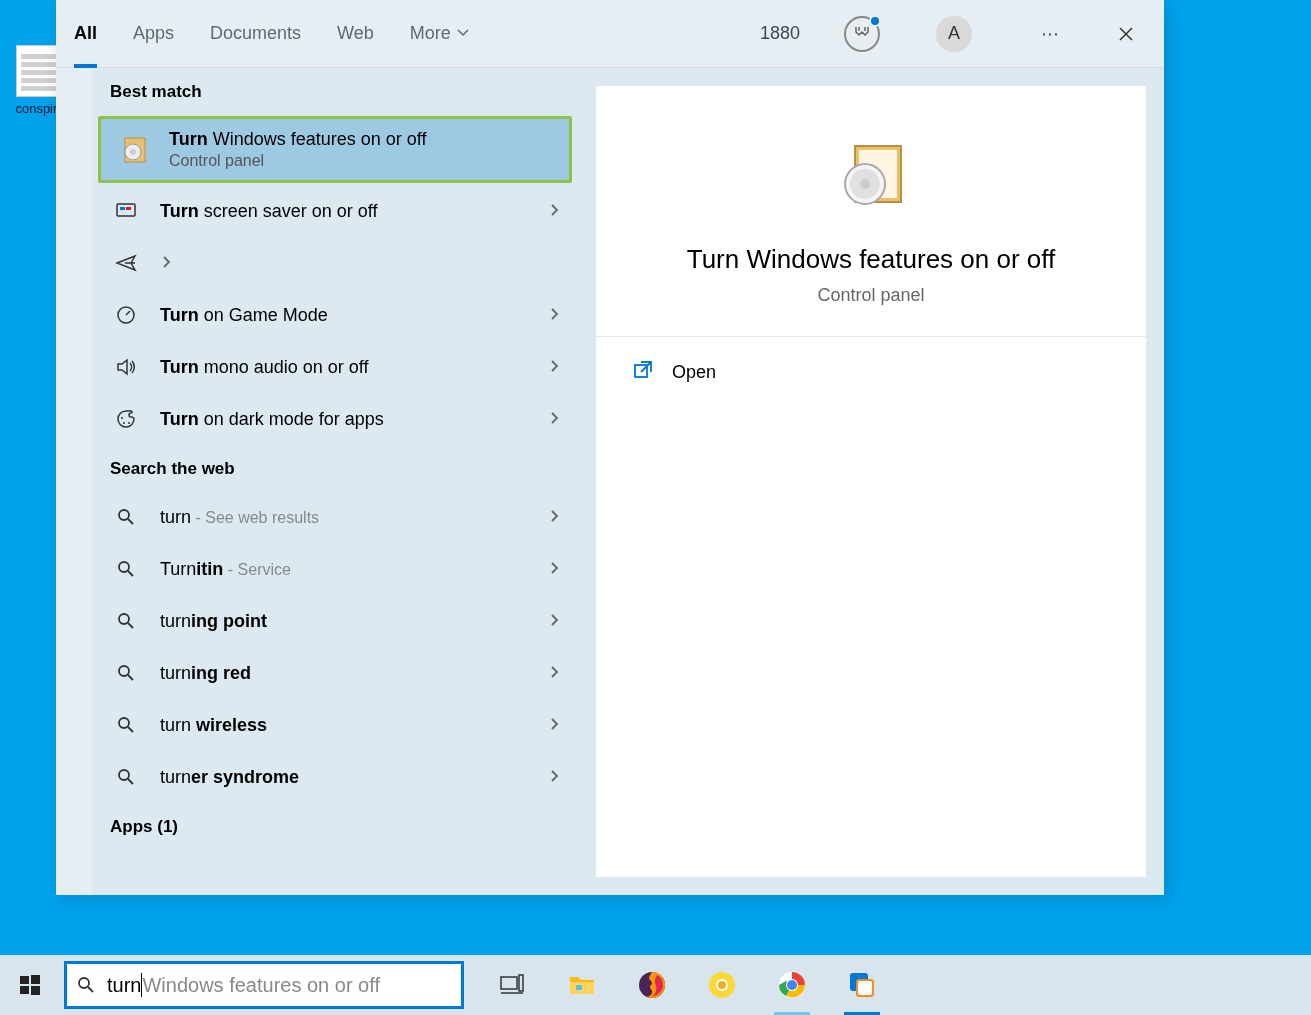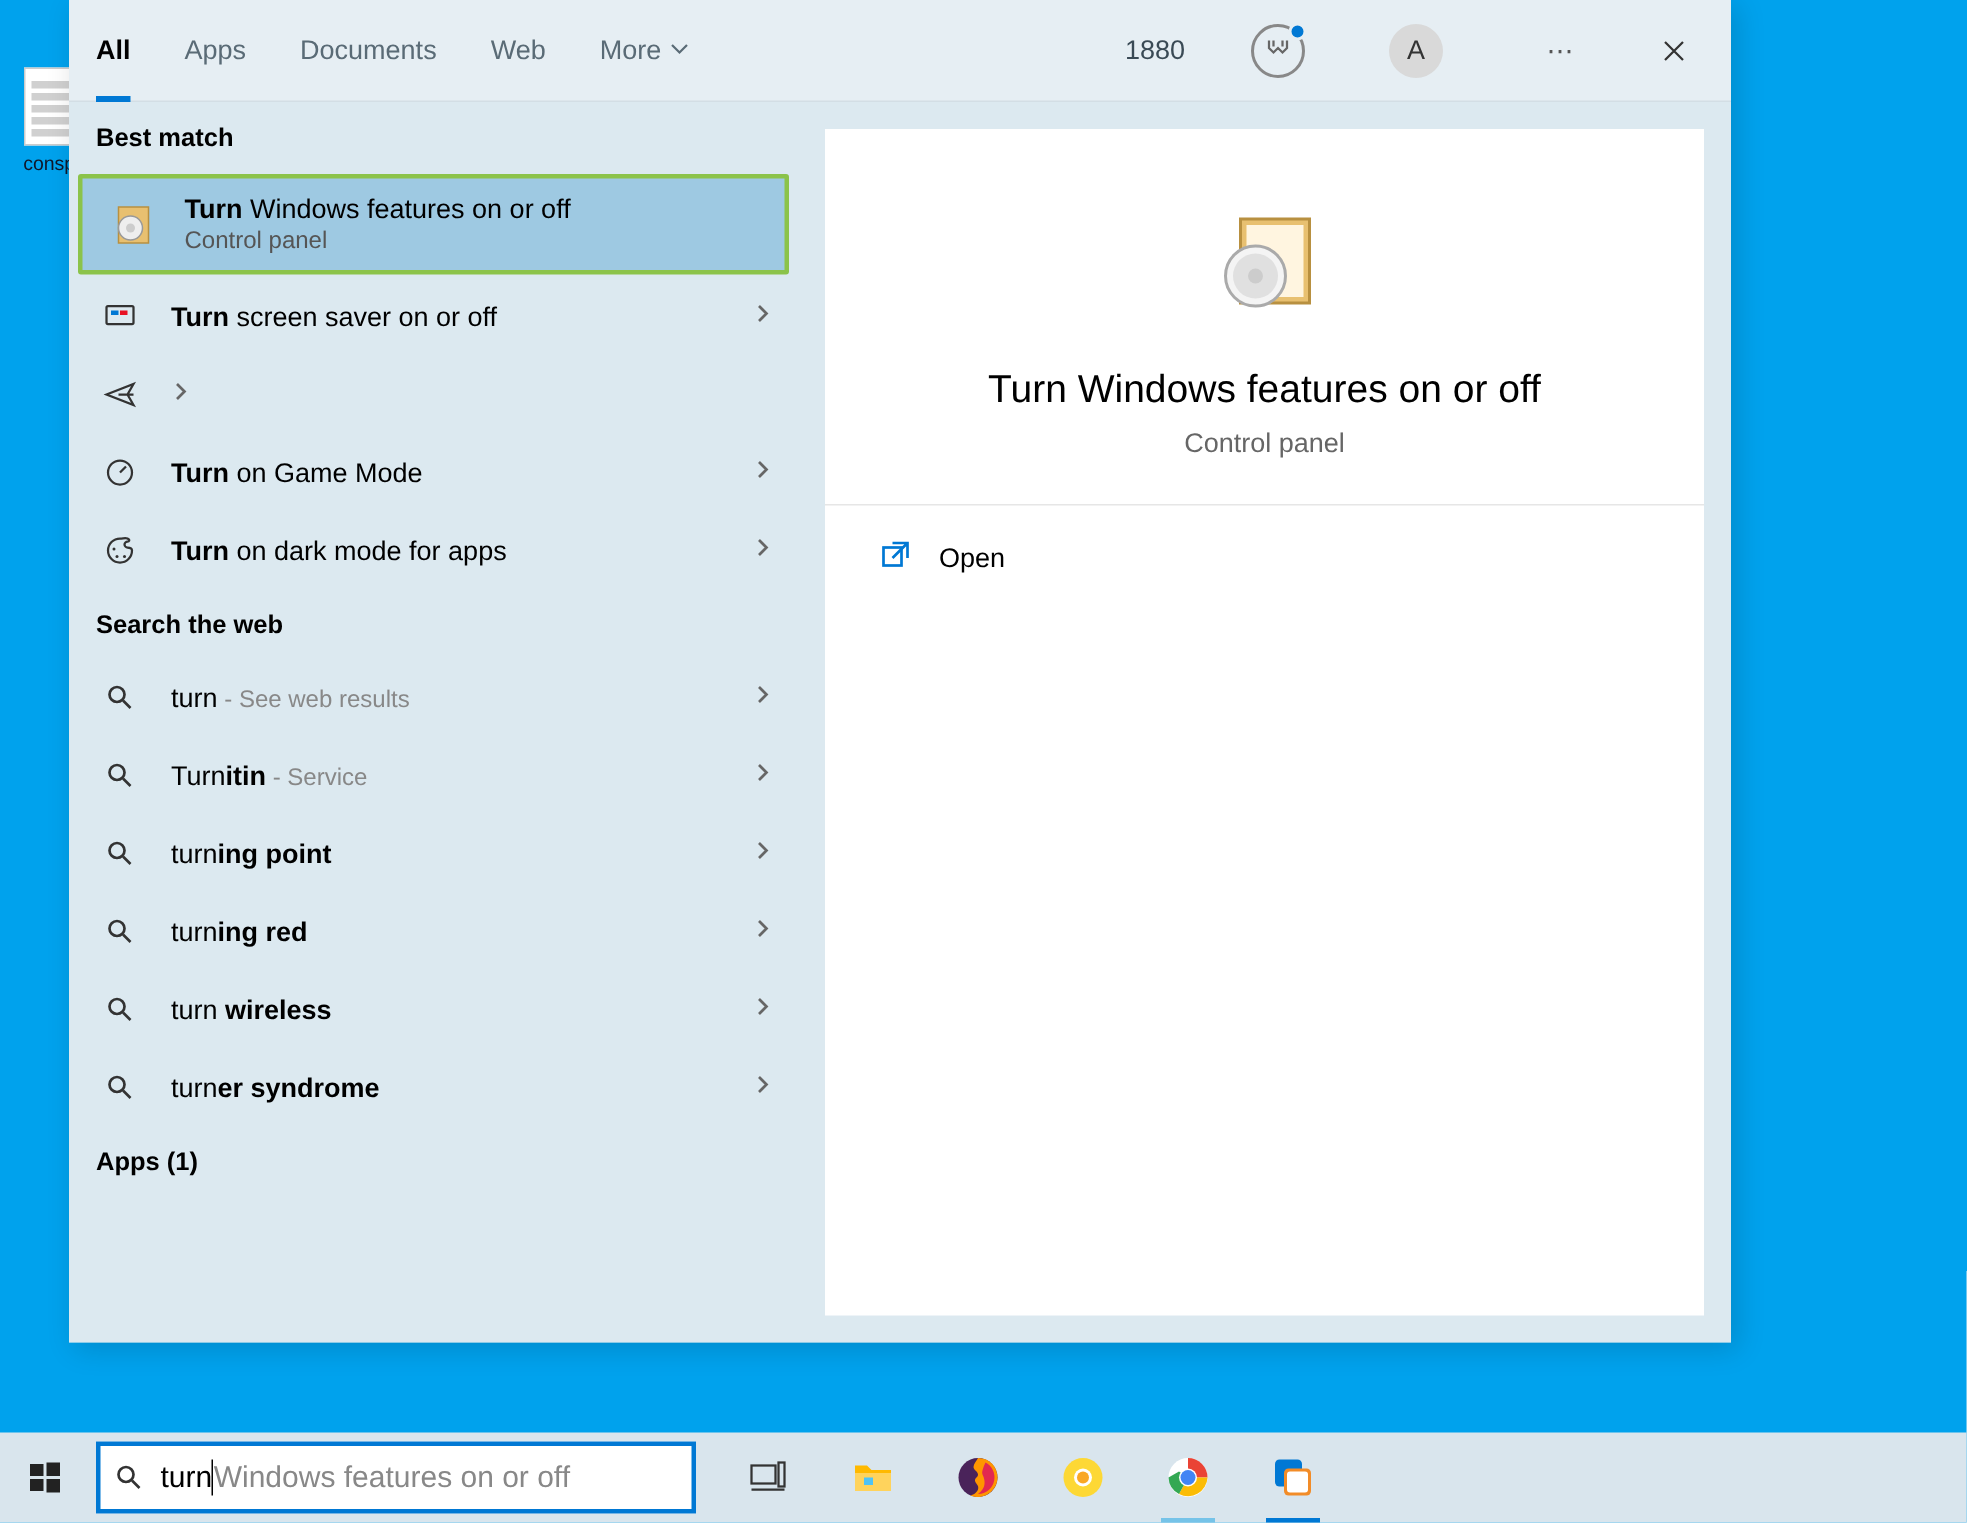--- a/index.html
+++ b/index.html
@@ -5,38 +5,38 @@
   * { margin: 0; padding: 0; box-sizing: border-box; font-family: "Segoe UI", Arial, sans-serif; }
   body { width: 1311px; height: 1015px; background: #00A2ED; overflow: hidden; position: relative; }
 
   
   .desktop-icon { position: absolute; left: 5px; top: 45px; width: 70px; text-align: center; color: #0f172a; font-size: 13px; }
   .desktop-icon .thumb { width: 48px; height: 52px; background: #fff; margin: 0 auto 4px; border: 1px solid #ccc; position: relative; }
   .desktop-icon .thumb::before, .desktop-icon .thumb::after { content: ""; position: absolute; background: #d0d0d0; }
   .desktop-icon .thumb::before { width: 40px; height: 5px; top: 8px; left: 4px; box-shadow: 0 8px 0 #d0d0d0, 0 16px 0 #d0d0d0, 0 24px 0 #d0d0d0, 0 32px 0 #d0d0d0; }
 
   
-  .search-panel { position: absolute; left: 46px; top: 0; width: 1108px; height: 895px; background: #E6EEF3; box-shadow: 4px 4px 18px rgba(0,0,0,0.15); display: flex; flex-direction: column; }
+  .search-panel { position: absolute; left: 56px; top: 0; width: 1108px; height: 895px; background: #E6EEF3; box-shadow: 4px 4px 18px rgba(0,0,0,0.15); display: flex; flex-direction: column; }
 
   
   .tabs { height: 68px; border-bottom: 1px solid #d3dee5; display: flex; align-items: center; padding: 0 18px; gap: 36px; }
   .tab { font-size: 18px; color: #5a6b76; cursor: pointer; position: relative; height: 68px; display: flex; align-items: center; }
   .tab.active { color: #000; font-weight: 600; }
   .tab.active::after { content: ""; position: absolute; left: 0; right: 0; bottom: 0; height: 4px; background: #0078D4; }
   .more-caret { margin-left: 6px; }
   .tabs-spacer { flex: 1; }
   .points { font-size: 18px; color: #3a4a55; margin-right: 8px; }
   .medal { width: 36px; height: 36px; border: 2px solid #888; border-radius: 50%; display: flex; align-items: center; justify-content: center; position: relative; margin-right: 20px; }
   .medal-dot { position: absolute; width: 12px; height: 12px; background: #0078D4; border-radius: 50%; top: -3px; right: -3px; border: 2px solid #E6EEF3; }
   .avatar { width: 36px; height: 36px; background: #d9d9d9; border-radius: 50%; display: flex; align-items: center; justify-content: center; font-size: 18px; color: #333; margin-right: 22px; }
   .ellipsis-btn, .close-btn { width: 40px; height: 40px; display: flex; align-items: center; justify-content: center; color: #555; font-size: 18px; cursor: pointer; }
   .close-btn svg { width: 16px; height: 16px; }
 
   
-  .body { display: flex; flex: 1; overflow: hidden; }
+  .body { display: flex; flex: 1; overflow: hidden; padding-left: 36px; }
   .left { width: 486px; background: #dce9f0; overflow-y: hidden; }
   .right { flex: 1; background: #dce9f0; padding: 18px; }
 
   .section-header { padding: 14px 18px 12px; font-size: 17px; font-weight: 600; color: #000; }
 
   .result-row { display: flex; align-items: center; padding: 10px 18px; gap: 18px; cursor: pointer; position: relative; }
   .result-row.highlight { background: #9EC9E2; border: 3px solid #8BC34A; margin: 2px 6px; border-radius: 2px; }
   .result-row .icon { width: 32px; height: 32px; display: flex; align-items: center; justify-content: center; color: #333; }
   .result-row .labelblock { flex: 1; }
   .result-row .title { font-size: 18px; color: #000; }
@@ -164,20 +164,33 @@
             </svg>
           </div>
         <div class="labelblock">
             <div class="title"><b>Turn</b><span> on Game Mode</span></div>
           </div>
         <span class="chevron"><svg class="chev-svg" viewBox="0 0 12 12">
               <path d="M4 1l5 5-5 5" stroke="#666" stroke-width="1.8" fill="none"></path>
             </svg></span>
       </div>
 
+      <div class="result-row">
+        <div class="icon">
+            <svg width="22" height="22" viewBox="0 0 22 22">
+              <path d="M3 8v6h4l5 4V4L7 8H3zM15 7a6 6 0 010 8M17 5a9 9 0 010 12" stroke="#333" stroke-width="1.5" fill="none"></path>
+            </svg>
+          </div>
+        <div class="labelblock">
+            <div class="title"><b>Turn</b><span> mono audio on or off</span></div>
+          </div>
+        <span class="chevron"><svg class="chev-svg" viewBox="0 0 12 12">
+              <path d="M4 1l5 5-5 5" stroke="#666" stroke-width="1.8" fill="none"></path>
+            </svg></span>
+      </div>
 
       <div class="result-row">
         <div class="icon">
             <svg width="22" height="22" viewBox="0 0 22 22">
               <path d="M11 3a8 8 0 108 8c0-2-2-2-3-2s-2-1-2-2 1-2 2-2 2-1 0-2c-1-.5-3 0-5 0z" stroke="#333" stroke-width="1.5" fill="none"></path>
               <circle cx="7" cy="10" r="1" fill="#333"></circle>
               <circle cx="9" cy="15" r="1" fill="#333"></circle>
               <circle cx="14" cy="15" r="1" fill="#333"></circle>
             </svg>
           </div>

